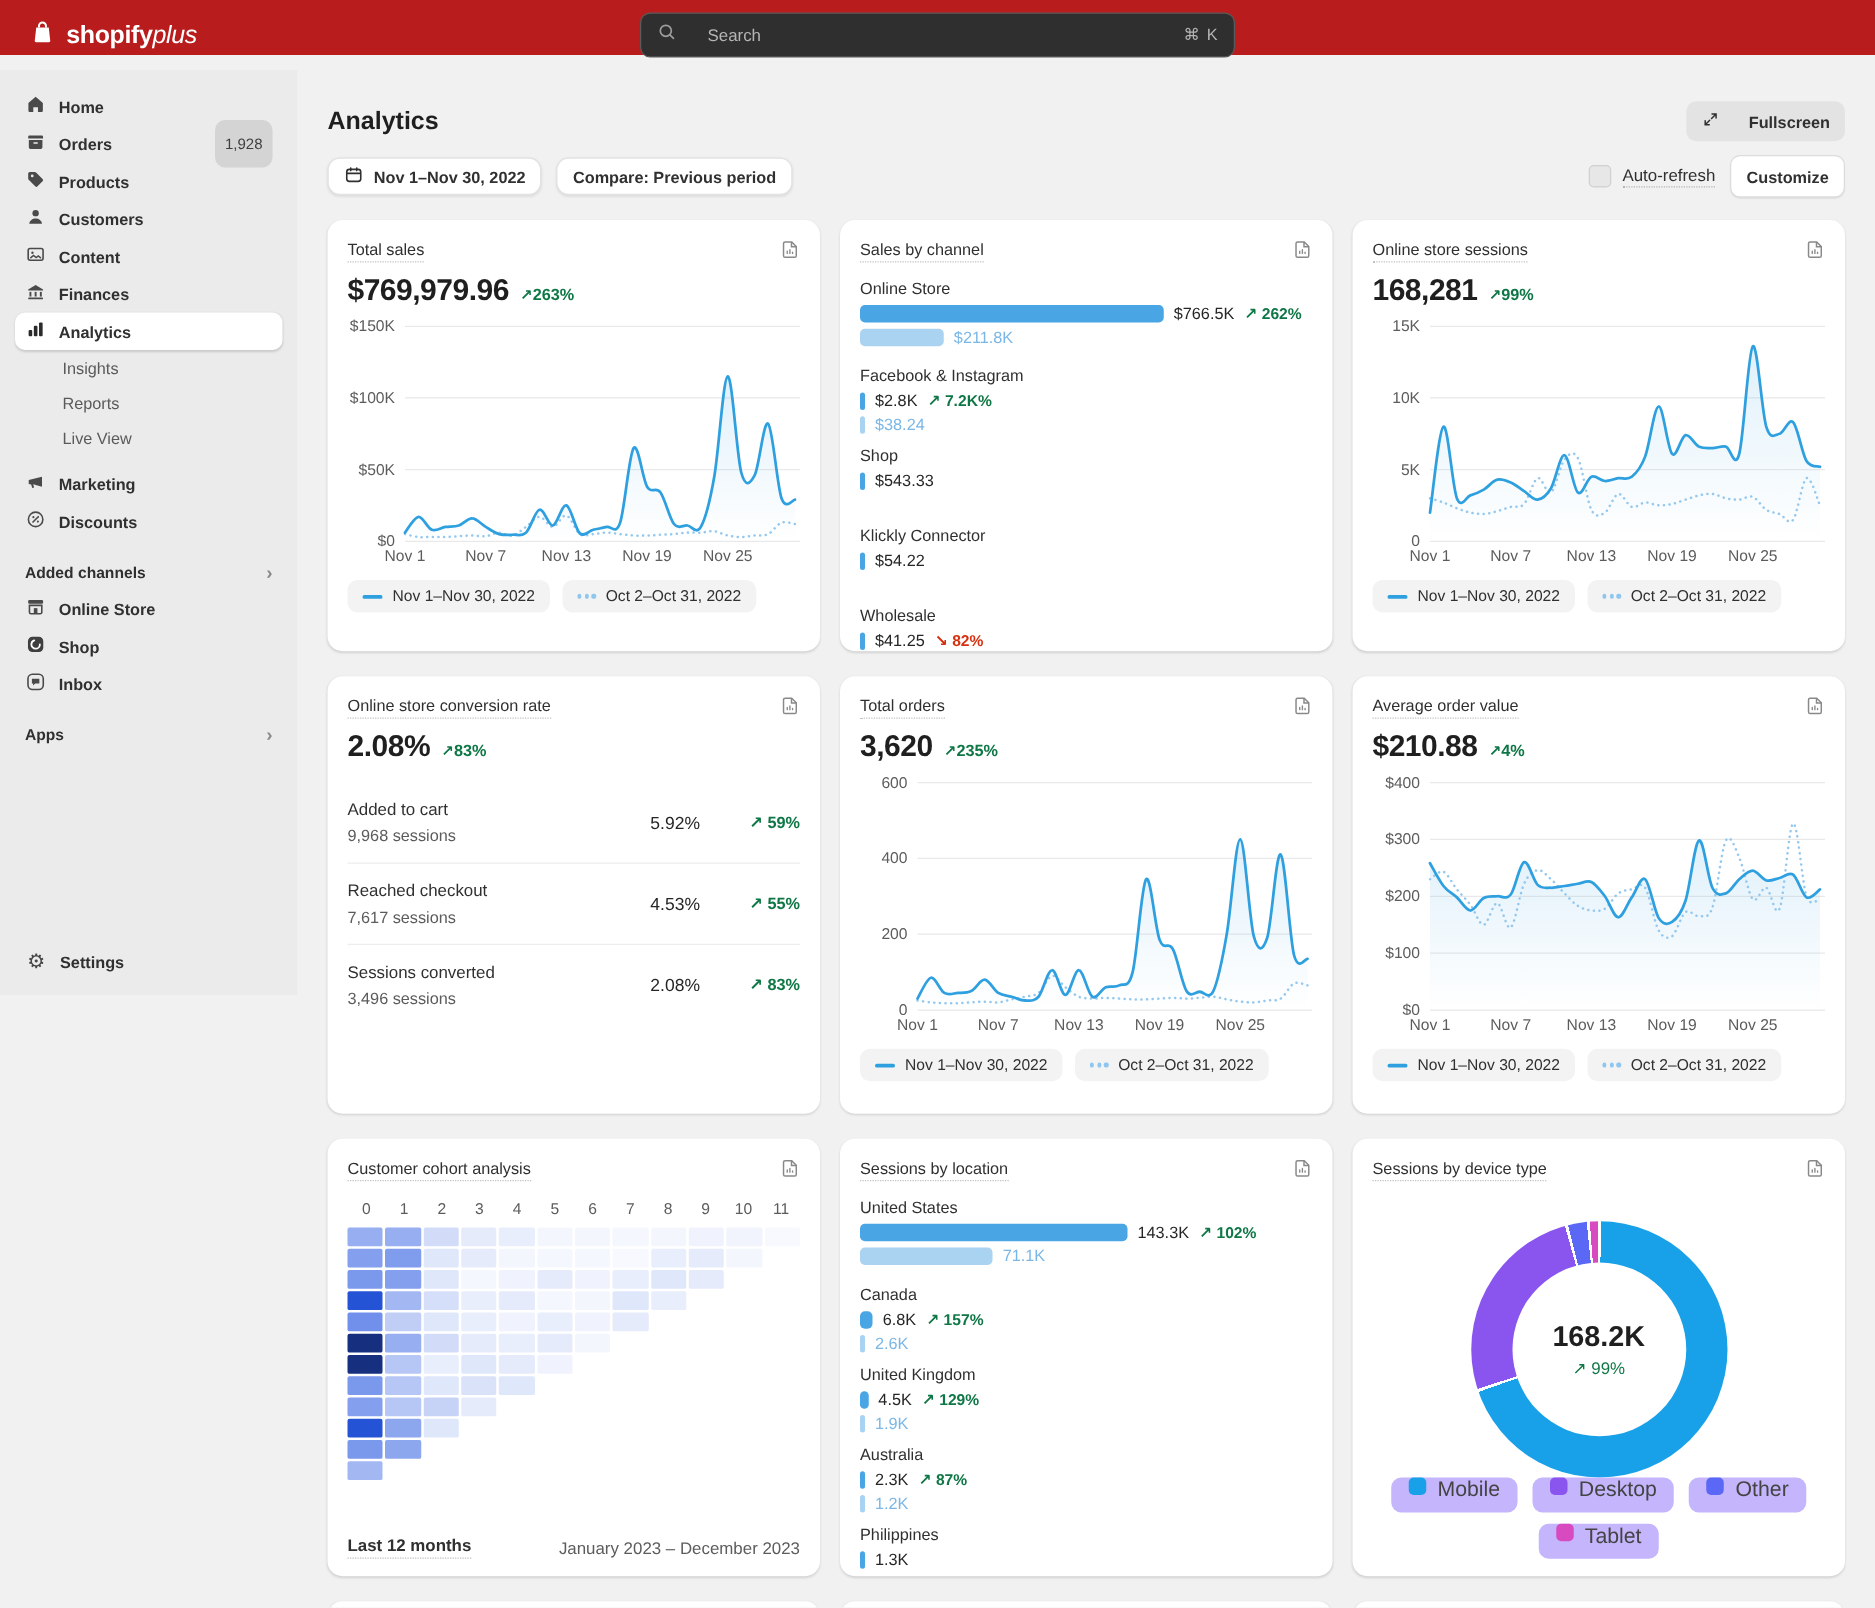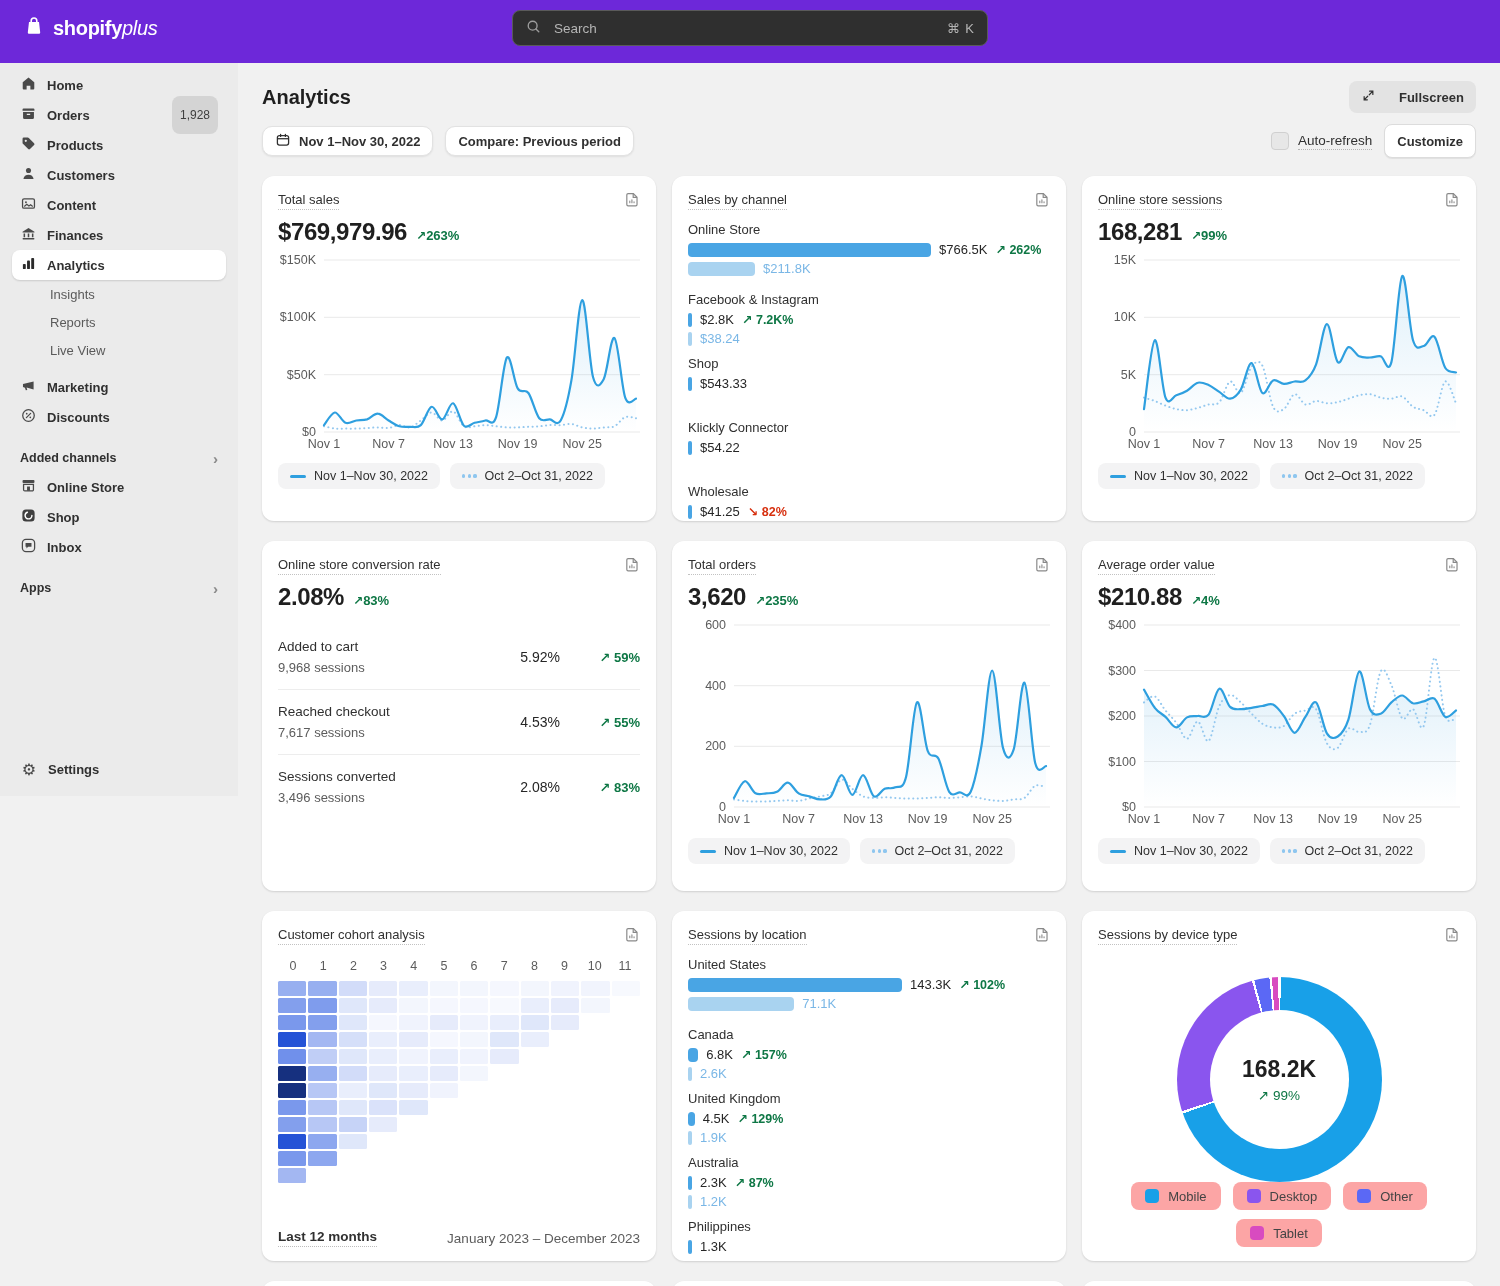--- a/index.html
+++ b/index.html
@@ -1,26 +1,26 @@
 <!DOCTYPE html>
 <html><head>
 <meta charset="utf-8">
 <style>
   html,body{margin:0;padding:0}
   body{width:1500px;height:1286px;overflow:hidden;background:#f1f1f1;
        font-family:"Liberation Sans","DejaVu Sans",sans-serif;color:#303030}
   
-  .topbar{position:absolute;top:0;left:0;right:0;height:63px;background:#6d28d9;z-index:9}
+  .topbar{position:absolute;top:0;left:0;right:0;height:44px;background:#b91c1c;z-index:9}
   .logo{position:absolute;left:22px;top:0;height:56px;display:flex;align-items:center;gap:7px;color:#fff}
   .logo .word{font-size:20px;font-weight:700;letter-spacing:-.3px}
   .logo .plus{font-weight:300;font-style:italic}
   .search{position:absolute;left:512px;top:10px;width:476px;height:36px;background:#2f2f2f;
           border:1px solid #5a5a5a;border-radius:8px;display:flex;align-items:center;
           padding:0 12px;box-sizing:border-box;color:#b5b5b5;cursor:text}
-  .search .ph{flex:1;font-size:13.5px;margin-left:12px}
+  .search .ph{flex:1;font-size:13.5px;margin-left:24px}
   .search .kbd{font-size:13px;letter-spacing:1px}
   
   .sidebar{position:absolute;top:56px;left:0;width:238px;height:740px;background:#ebebeb;
            box-sizing:border-box;padding:14px 12px}
   .sitem{display:flex;align-items:center;gap:10px;height:30px;padding:0 8px;border-radius:8px;
          font-size:13px;font-weight:600;color:#303030;cursor:pointer}
   .sitem .lbl{flex:1}
   .sitem.active{background:#fff;box-shadow:0 1px 2px rgba(0,0,0,.14)}
   .badge{background:#d4d4d4;border-radius:8px;padding:12px 8px;font-size:12px;font-weight:500;color:#3f3f3f}
   .sub{padding-left:38px;height:28px;display:flex;align-items:center;font-size:13px;font-weight:500;
@@ -102,22 +102,22 @@
   .donut-wrap{position:absolute;top:66px;left:0;right:0;display:flex;justify-content:center}
   .donut{width:205px;height:205px;border-radius:50%;position:relative}
   .donut::after{content:"";position:absolute;inset:33px;background:#fff;border-radius:50%}
   .dcenter{position:absolute;inset:0;display:flex;flex-direction:column;align-items:center;
            justify-content:center;z-index:2}
   .dval{font-size:23px;font-weight:700;color:#1f1f1f}
   .ddelta{font-size:13.5px;font-weight:400;color:#0e7745;margin-top:4px}
   .dlegend{position:absolute;left:0;right:0;bottom:14px;display:flex;flex-direction:column;
            align-items:center;gap:9px}
   .dlrow{display:flex;gap:12px;justify-content:center}
-  .dlitem{display:flex;align-items:center;gap:9px;background:#fca5a5;border-radius:8px;height:28px;
-          padding:0 14px;font-size:13px;color:#444;cursor:pointer}
+  .dlitem{display:flex;align-items:flex-start;gap:9px;background:#c4b5fd;border-radius:8px;height:28px;
+          padding:0 14px;font-size:17px;color:#444;cursor:pointer}
   .chip{width:14px;height:14px;border-radius:4px}
 </style>
 </head>
 <body>
 
 <div class="topbar">
   <div class="logo">
     <span>
       <svg width="24" height="24" viewBox="0 0 24 24">
           <path d="M7 8h10l1.2 10.5a1.2 1.2 0 0 1-1.2 1.3H7a1.2 1.2 0 0 1-1.2-1.3Z" fill="#fff"></path>

